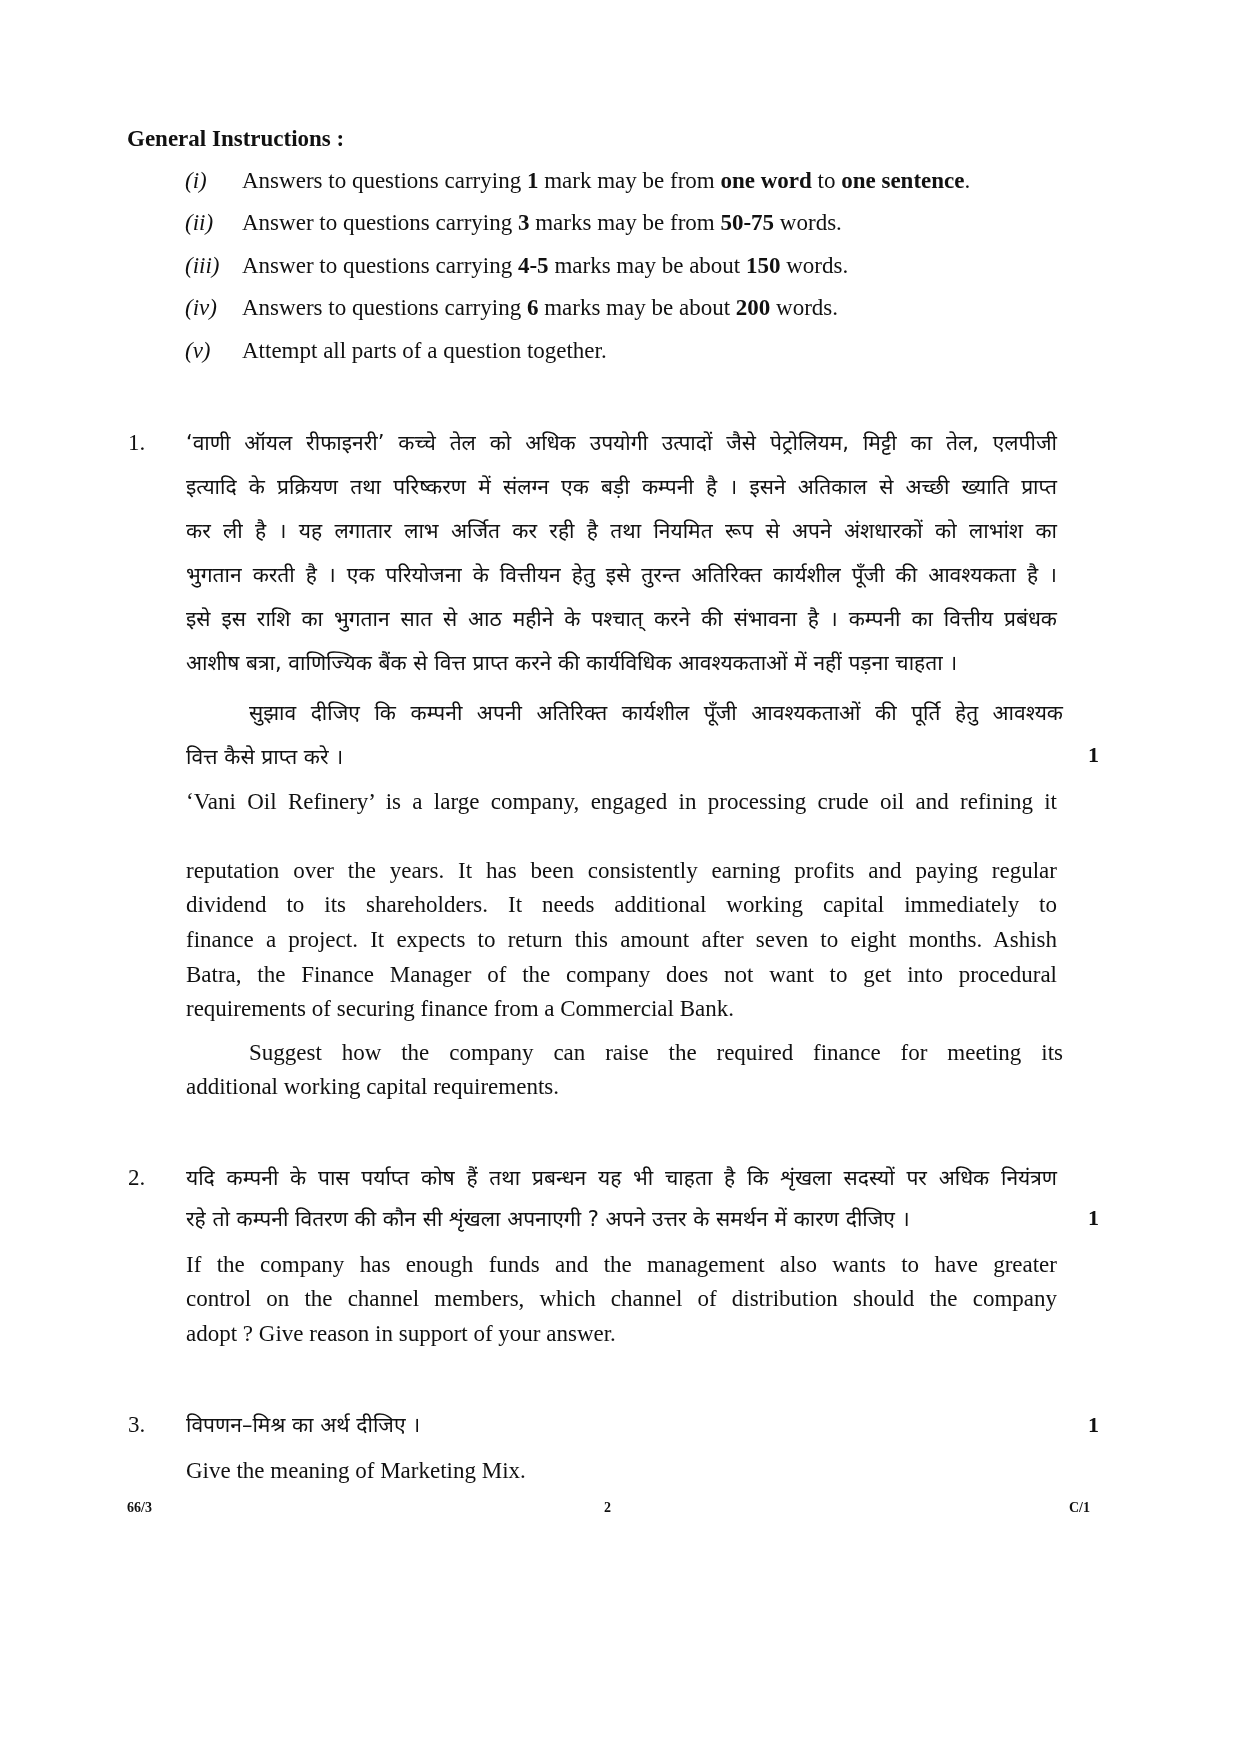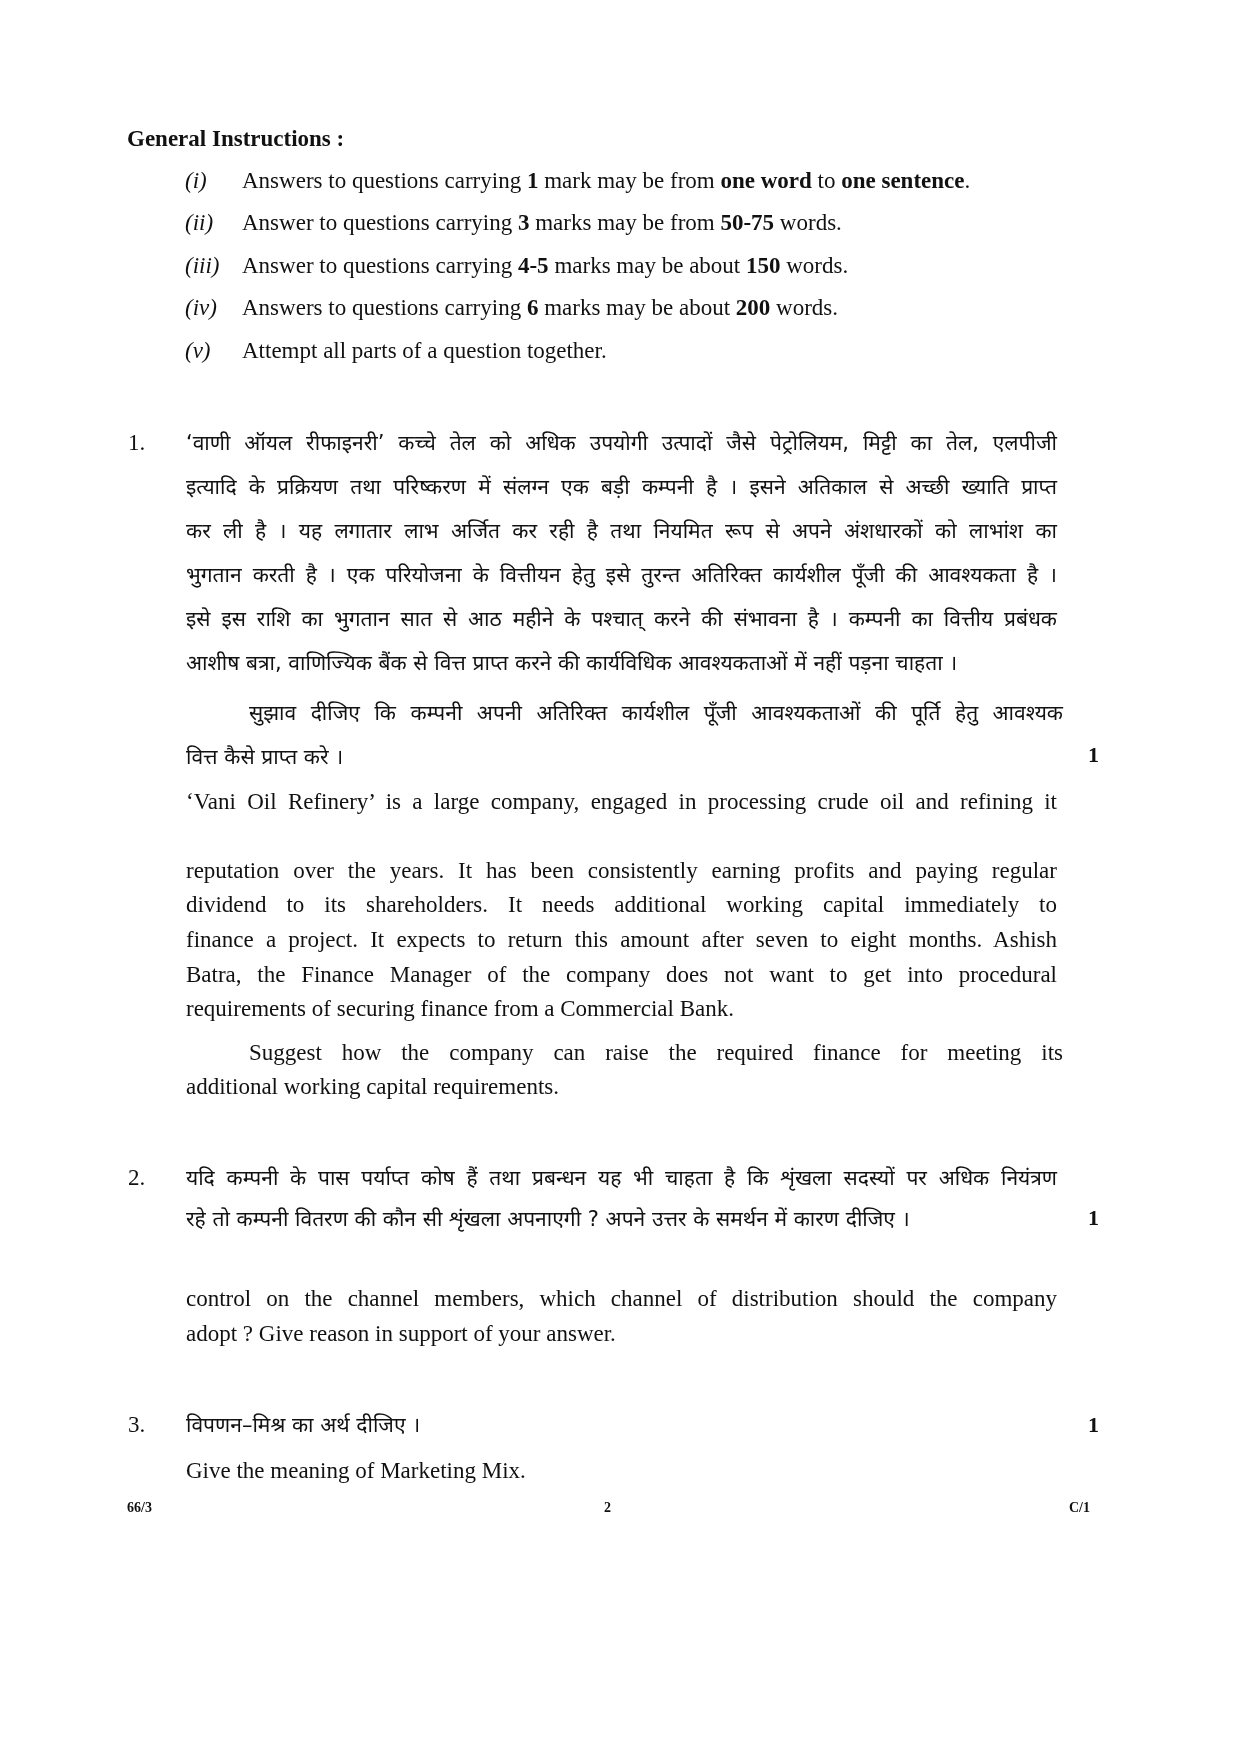--- a/index.html
+++ b/index.html
@@ -57,20 +57,21 @@
   <div class="para" style="top:927px">finance a project. It expects to return this amount after seven to eight months. Ashish</div>
   <div class="para" style="top:962px">Batra, the Finance Manager of the company does not want to get into procedural</div>
   <div class="para last" style="top:996px">requirements of securing finance from a Commercial Bank.</div>
   <div class="para indent" style="top:1040px">Suggest how the company can raise the required finance for meeting its</div>
   <div class="para last" style="top:1074px">additional working capital requirements.</div>
 
   <div class="abs qnum" style="top:1165px">2.</div>
   <div class="para hi" style="top:1163px">यदि कम्पनी के पास पर्याप्त कोष हैं तथा प्रबन्धन यह भी चाहता है कि शृंखला सदस्यों पर अधिक नियंत्रण</div>
   <div class="para hi last" style="top:1204px">रहे तो कम्पनी वितरण की कौन सी शृंखला अपनाएगी ? अपने उत्तर के समर्थन में कारण दीजिए ।</div>
   <div class="abs mark" style="top:1205px">1</div>
+  <div class="para" style="top:1252px">If the company has enough funds and the management also wants to have greater</div>
   <div class="para" style="top:1286px">control on the channel members, which channel of distribution should the company</div>
   <div class="para last" style="top:1321px">adopt ? Give reason in support of your answer.</div>
 
   <div class="abs qnum" style="top:1412px">3.</div>
   <div class="para hi last" style="top:1410px">विपणन–मिश्र का अर्थ दीजिए ।</div>
   <div class="abs mark" style="top:1412px">1</div>
   <div class="para last" style="top:1458px">Give the meaning of Marketing Mix.</div>
 
   <div class="abs footer" style="left:127px">66/3</div>
   <div class="abs footer" style="left:604px">2</div>

